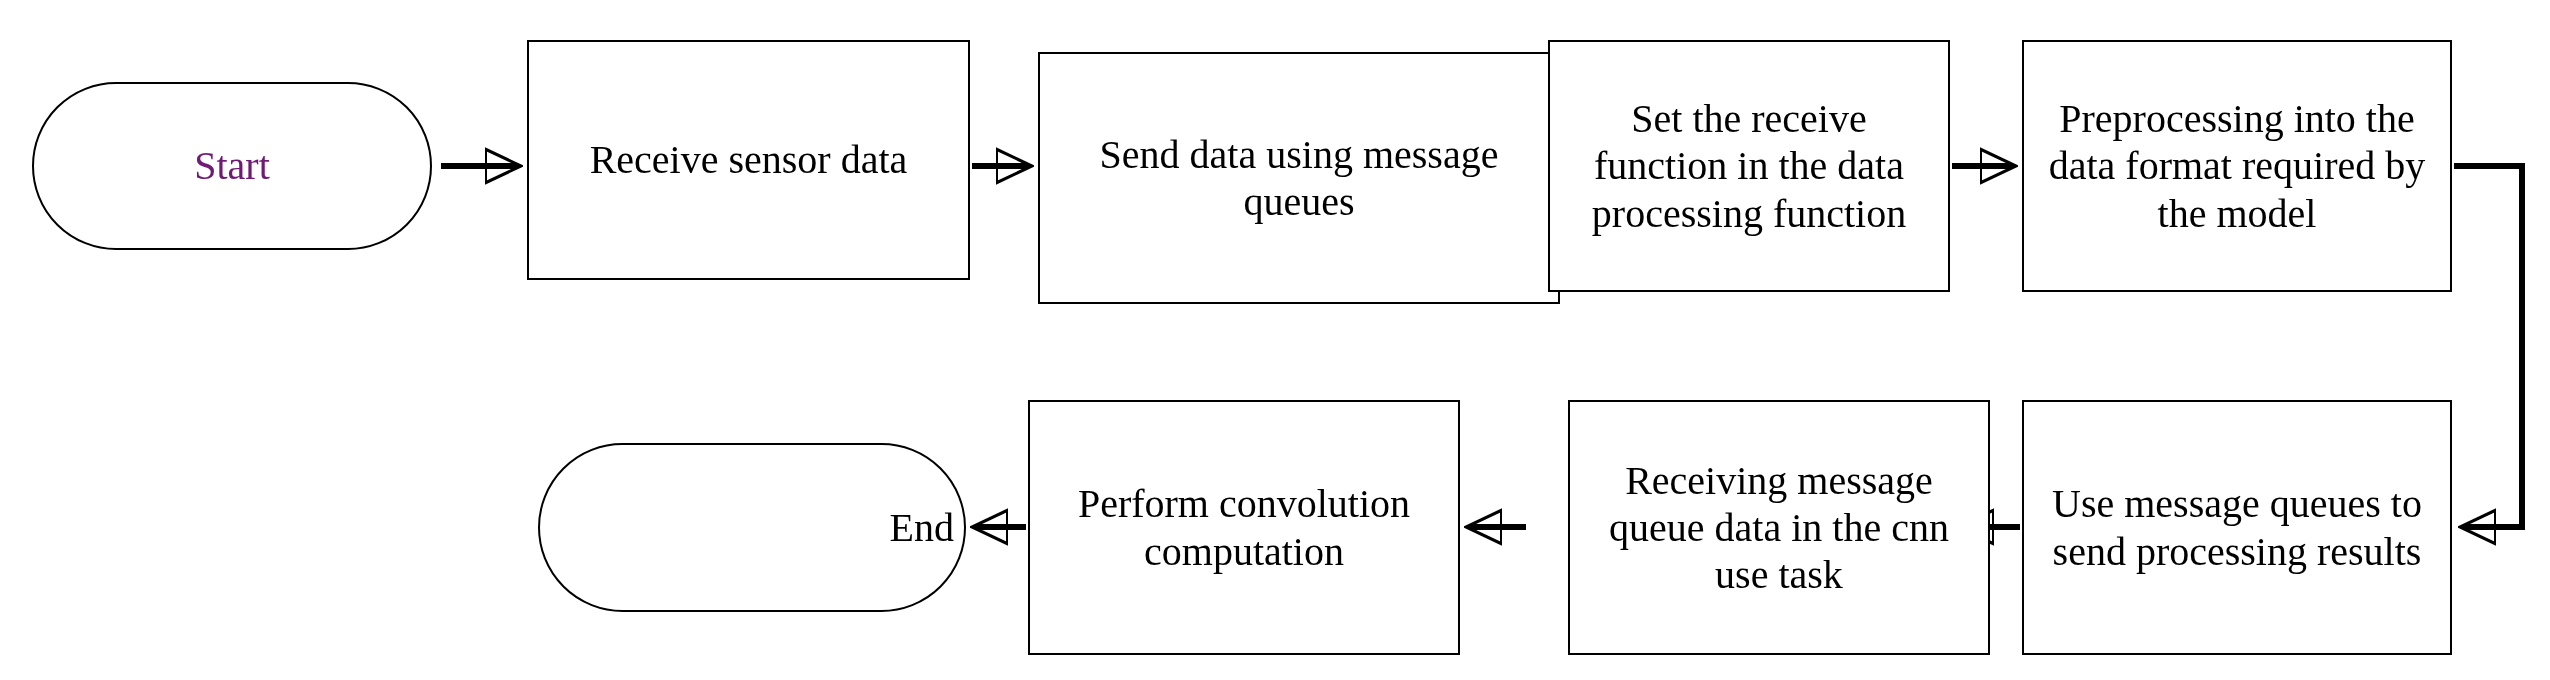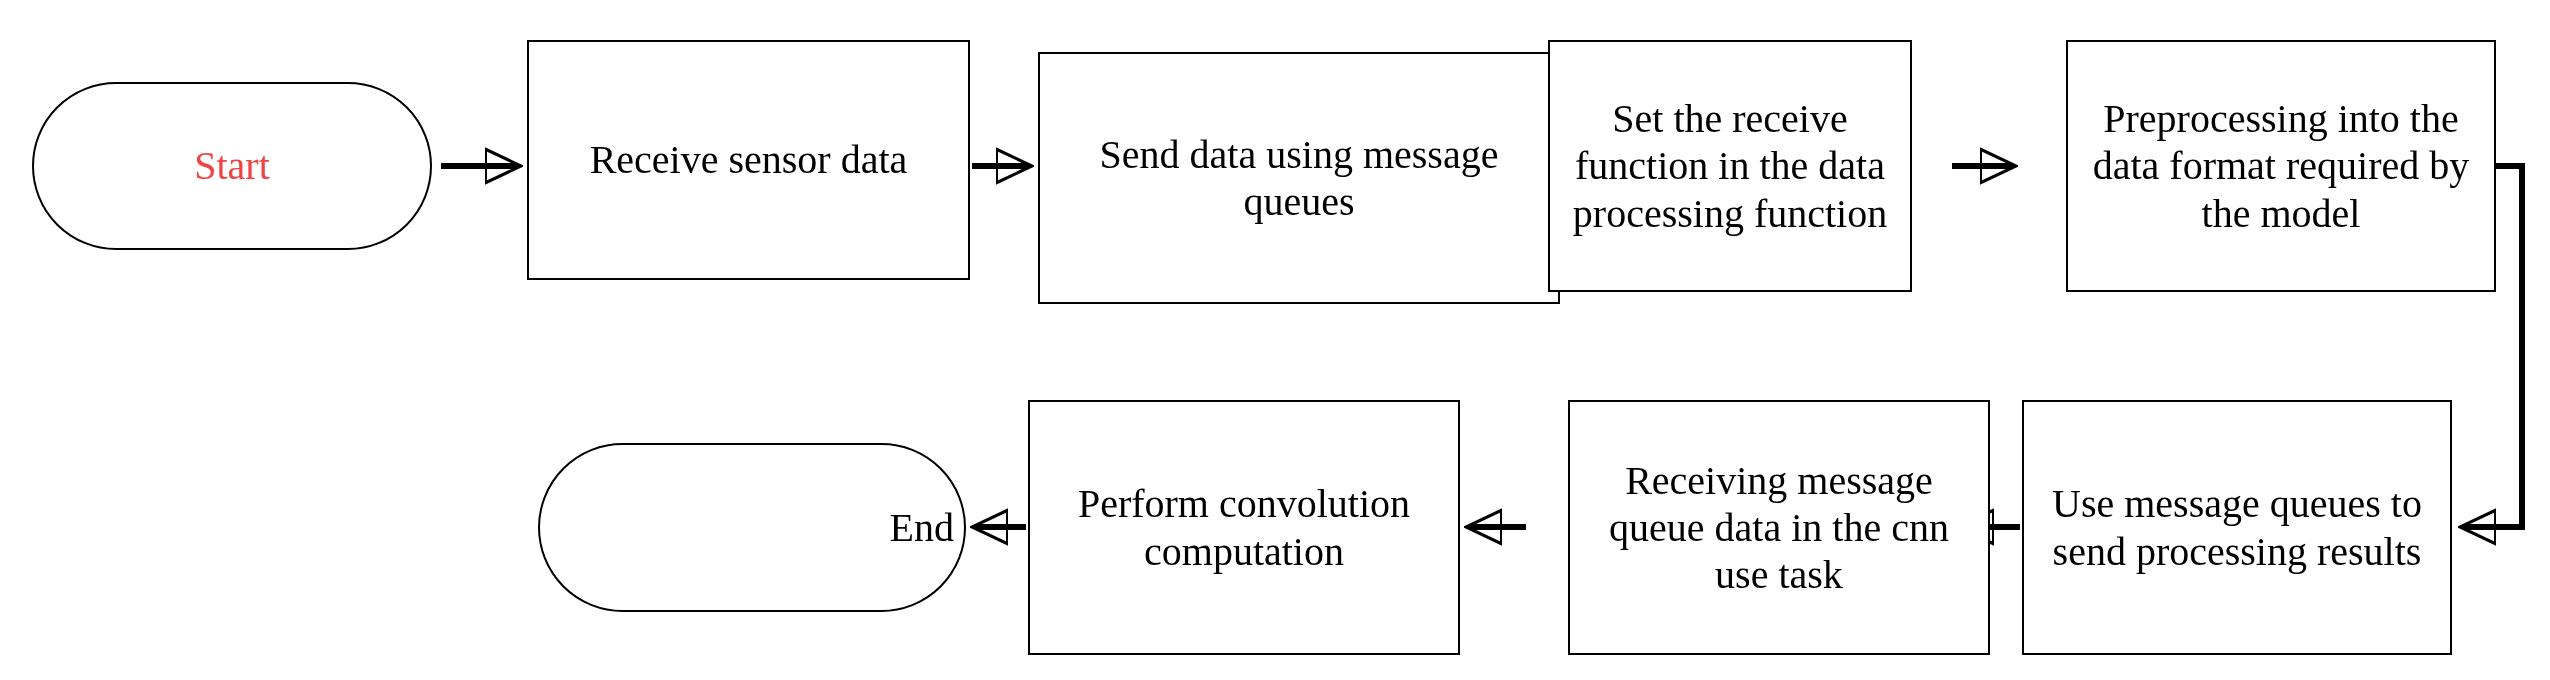--- a/index.html
+++ b/index.html
@@ -60,33 +60,33 @@
         <path d="M 1482 166 L 1539 166" marker-end="url(#arrow-right)"></path>
         <path d="M 1952 166 L 2013 166" marker-end="url(#arrow-right)"></path>
         <path d="M 2454 166 L 2522 166 L 2522 527 L 2463 527" marker-end="url(#arrow-right)"></path>
         <path d="M 2020 527 L 1961 527" marker-end="url(#arrow-right)"></path>
         <path d="M 1526 527 L 1469 527" marker-end="url(#arrow-right)"></path>
         <path d="M 1026 527 L 975 527" marker-end="url(#arrow-right)"></path>
       </g>
   </svg>
 
   <div id="node-layer">
-      <div class="node terminator" style="left: 32px; top: 82px; width: 400px; height: 168px; border-color: rgb(0, 0, 0); color: #ef4444; border-width: 2px;">
+      <div class="node terminator" style="left: 32px; top: 82px; width: 400px; height: 168px; border-color: rgb(0, 0, 0); color: #701a75; border-width: 2px;">
         <span class="label">Start</span>
       </div>
       <div class="node process" style="left: 527px; top: 40px; width: 443px; height: 240px; border-color: rgb(0, 0, 0); color: rgb(0, 0, 0);">
         <span class="label">Receive sensor data</span>
       </div>
       <div class="node process" style="left: 1038px; top: 52px; width: 522px; height: 252px; border-color: rgb(0, 0, 0); color: rgb(0, 0, 0);">
         <span class="label">Send data using message queues</span>
       </div>
-      <div class="node process" style="left: 1548px; top: 40px; width: 364px; height: 252px; border-color: rgb(0, 0, 0); color: rgb(0, 0, 0); text-align: center;">
+      <div class="node process" style="left: 1548px; top: 40px; width: 402px; height: 252px; border-color: rgb(0, 0, 0); color: rgb(0, 0, 0); text-align: center;">
         <span class="label">Set the receive function in the data processing function</span>
       </div>
-      <div class="node process" style="left: 2022px; top: 40px; width: 430px; height: 252px; border-color: rgb(0, 0, 0); color: rgb(0, 0, 0); margin-left: 44px;">
+      <div class="node process" style="left: 2022px; top: 40px; width: 430px; height: 252px; border-color: rgb(0, 0, 0); color: rgb(0, 0, 0);">
         <span class="label">Preprocessing into the data format required by the model</span>
       </div>
       <div class="node process" style="left: 2022px; top: 400px; width: 430px; height: 255px; border-color: rgb(0, 0, 0); color: rgb(0, 0, 0); justify-content: center;">
         <span class="label">Use message queues to send processing results</span>
       </div>
       <div class="node process" style="left: 1528px; top: 400px; width: 422px; height: 255px; border-color: rgb(0, 0, 0); color: rgb(0, 0, 0); margin-left: 40px;">
         <span class="label">Receiving message queue data in the cnn use task</span>
       </div>
       <div class="node process" style="left: 1028px; top: 400px; width: 432px; height: 255px; border-color: rgb(0, 0, 0); color: rgb(0, 0, 0);">
         <span class="label">Perform convolution computation</span>

